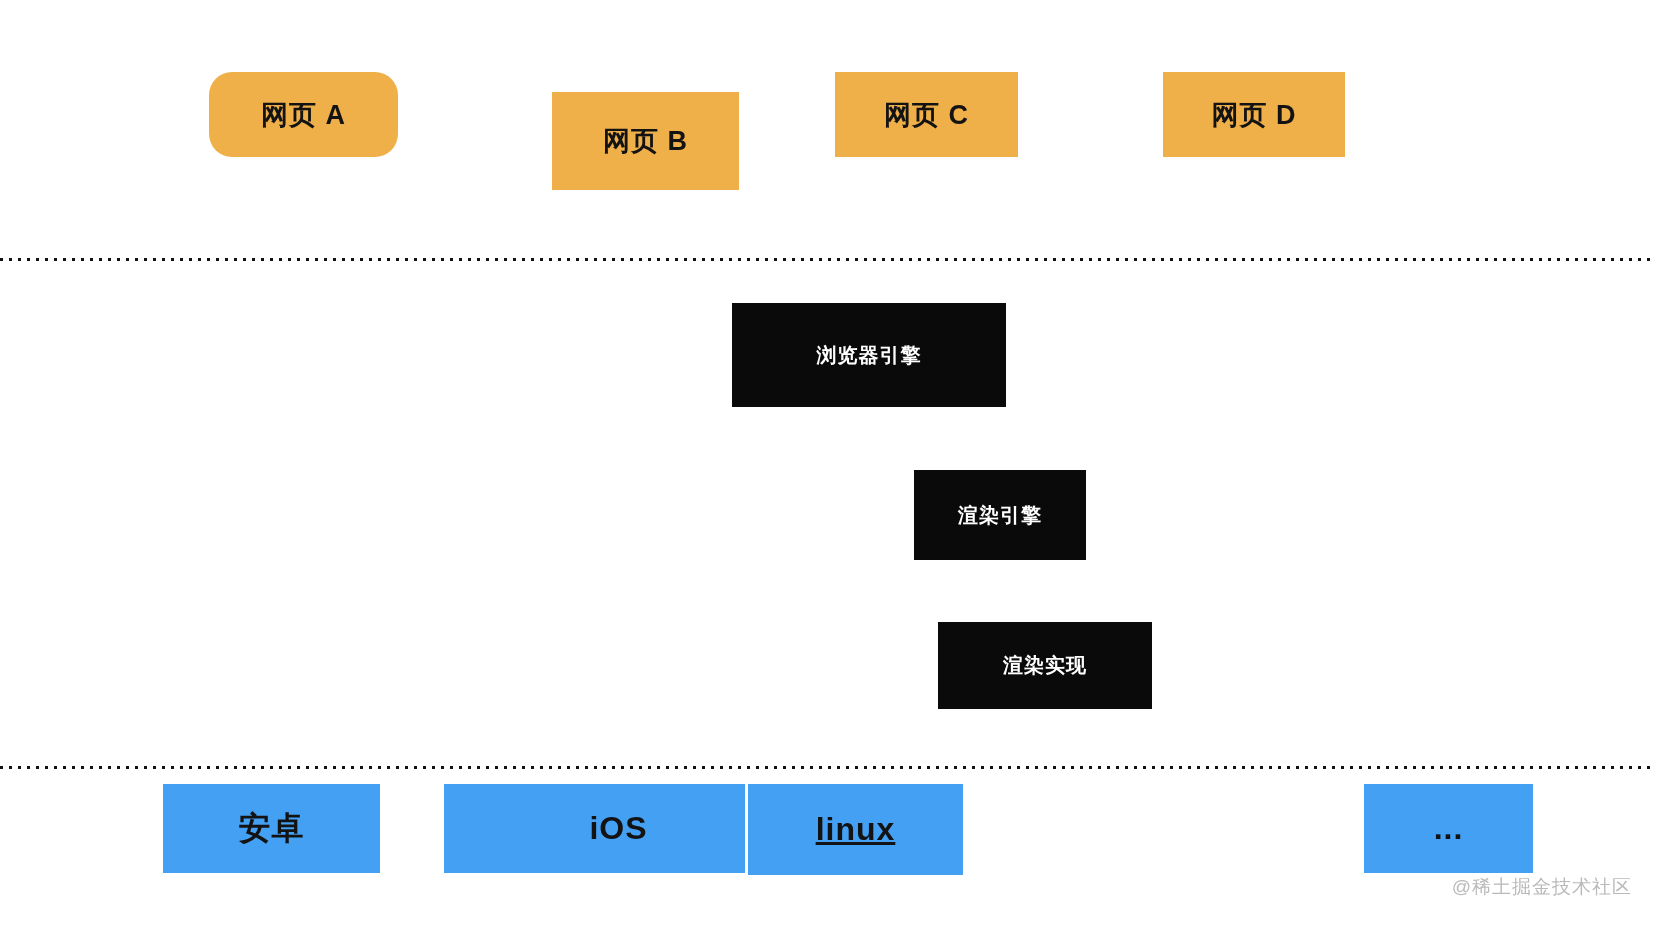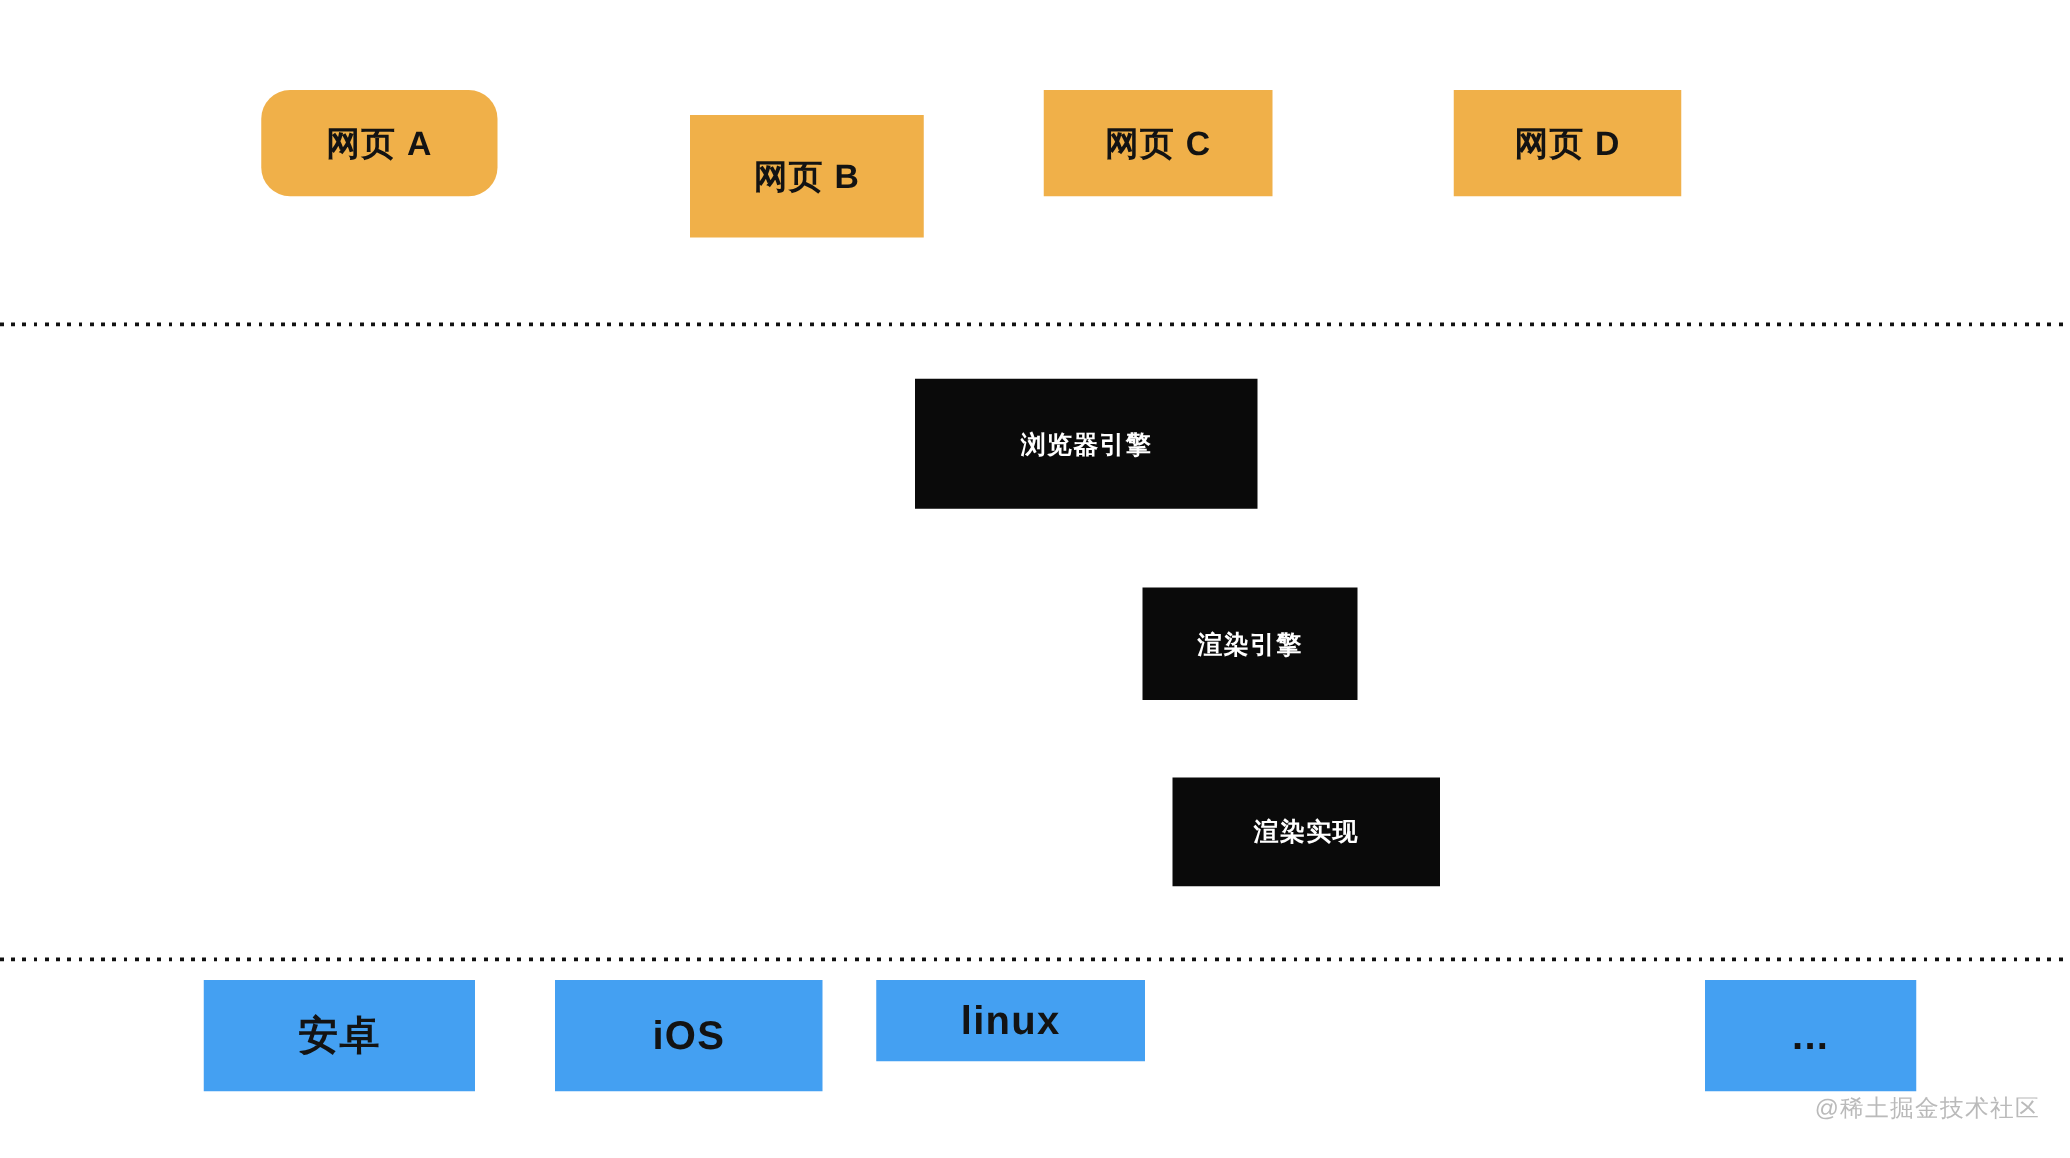--- a/index.html
+++ b/index.html
@@ -75,19 +75,19 @@
 
   <div class="box engine" style="left:732px; top:303px; width:274px; height:104px;">浏览器引擎</div>
 
   <div class="box engine" style="left:914px; top:470px; width:172px; height:90px;">渲染引擎</div>
 
   <div class="box engine" style="left:938px; top:622px; width:214px; height:87px;">渲染实现</div>
 
   <div class="divider" style="top:766px;"></div>
 
   <div class="box os" style="left:163px; top:784px;  width:217px; height:89px;">安卓</div>
-  <div class="box os" style="left:444px; top:784px;  width:214px; height:89px;">iOS</div>
-  <div class="box os" style="left:701px; top:784px;  width:215px; height:65px;">linux</div>
+  <div class="box os" style="left:444px; top:784px;  width:253px; height:89px;padding-left:48px;">iOS</div>
+  <div class="box os" style="left:748px; top:784px;  width:215px; height:91px;text-decoration:underline;">linux</div>
   <div class="box os" style="left:1364px; top:784px; width:169px; height:89px;">...</div>
 
   <div class="watermark">@稀土掘金技术社区</div>
 
 </div>
 
 </body></html>

